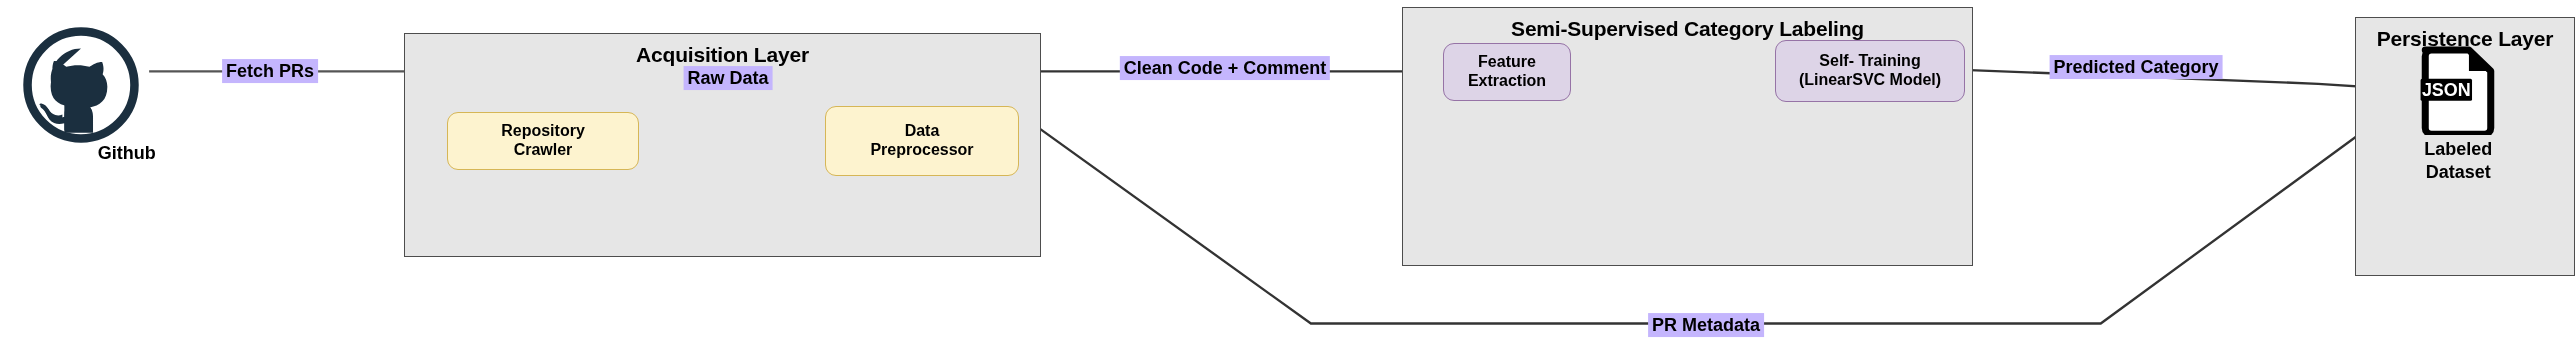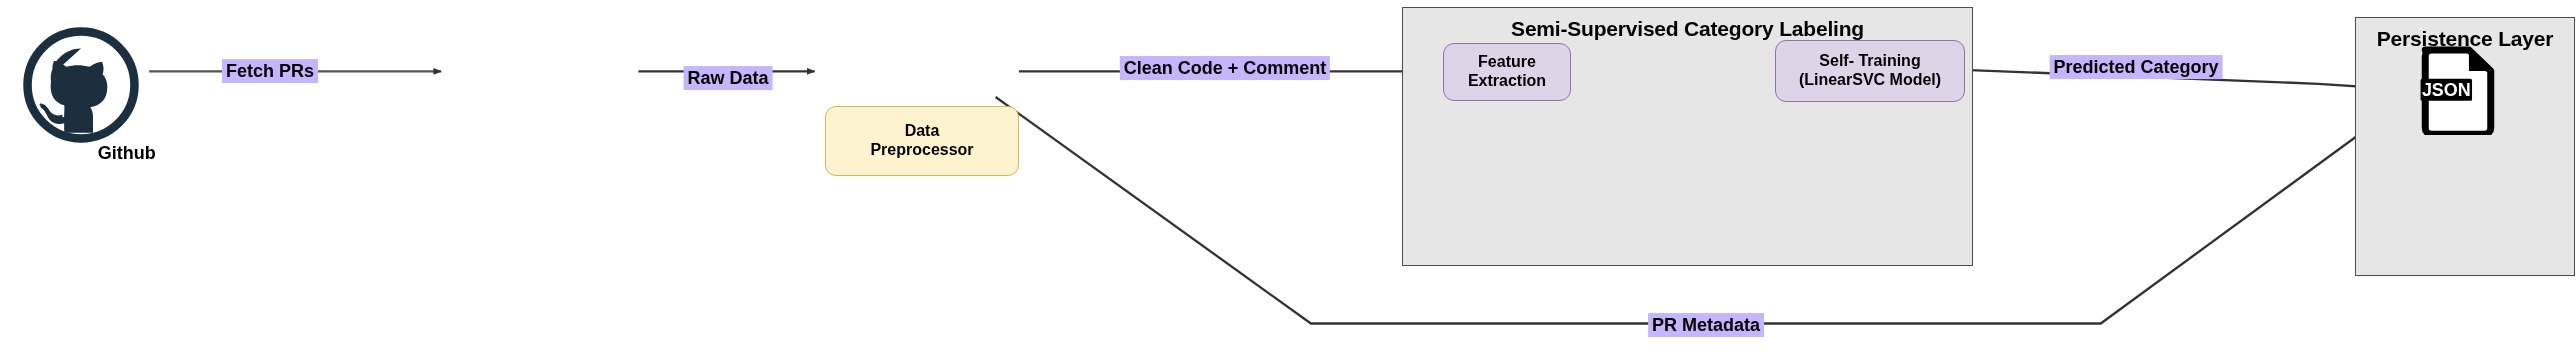--- a/index.html
+++ b/index.html
@@ -211,21 +211,28 @@
           c-2.2,-4 -5.4,-6.6 -9,-7.2
           c-2.3,-0.4 -3.5,1.2 -1.5,2.6
           c3.4,2.5 5.6,5.5 7.2,9
           c1.6,3.4 4,8 8.9,10
           c3.9,1.6 8.3,1.5 12.5,0.3 z"></path>
       </svg>
     </div>
     <div id="github-caption">Github</div>
   </div>
 
-
+  <div class="group-box" style="left:404px; top:33px; width:637px; height:224px;">
+    <div class="group-title">Acquisition Layer</div>
+  </div>
+
+  <div class="node yellow" style="left:447px; top:112px; width:192px; height:58px;">
+    <span class="label-lines">Repository
+Crawler</span>
+  </div>
 
   <div class="node yellow" style="left:825px; top:106px; width:194px; height:70px;">
     <span class="label-lines">Data
 Preprocessor</span>
   </div>
 
   <div class="group-box" style="left:1402px; top:7px; width:571px; height:259px;">
     <div class="group-title">Semi-Supervised Category Labeling</div>
   </div>
 
@@ -247,20 +254,22 @@
       <svg viewBox="0 0 100 118" width="78" height="92" aria-hidden="true">
 
         <path d="M8,9 h56 l28,27 v73 a8,8 0 0 1 -8,8 h-68 a8,8 0 0 1 -8,-8 v-92 a8,8 0 0 1 8,-8 z" fill="#ffffff" stroke="#000000" stroke-width="9" stroke-linejoin="round"></path>
 
         <path d="M64,9 L92,36 h-28 z" fill="#000000"></path>
 
         <rect x="2" y="46" width="66" height="28" rx="2" fill="#000000"></rect>
         <text x="35" y="68" text-anchor="middle" font-family="Liberation Sans, sans-serif" font-size="23" font-weight="bold" fill="#ffffff">JSON</text>
       </svg>
     </div>
+    <div id="json-caption">Labeled
+Dataset</div>
   </div>
 
   <div class="edge-label" style="left:270px; top:71px;">Fetch PRs</div>
 
   <div class="edge-label" style="left:728px; top:78px;">Raw Data</div>
 
   <div class="edge-label" style="left:1225px; top:68px;">Clean Code + Comment</div>
 
   <div class="edge-label" style="left:2136px; top:67px;">Predicted Category</div>
 

